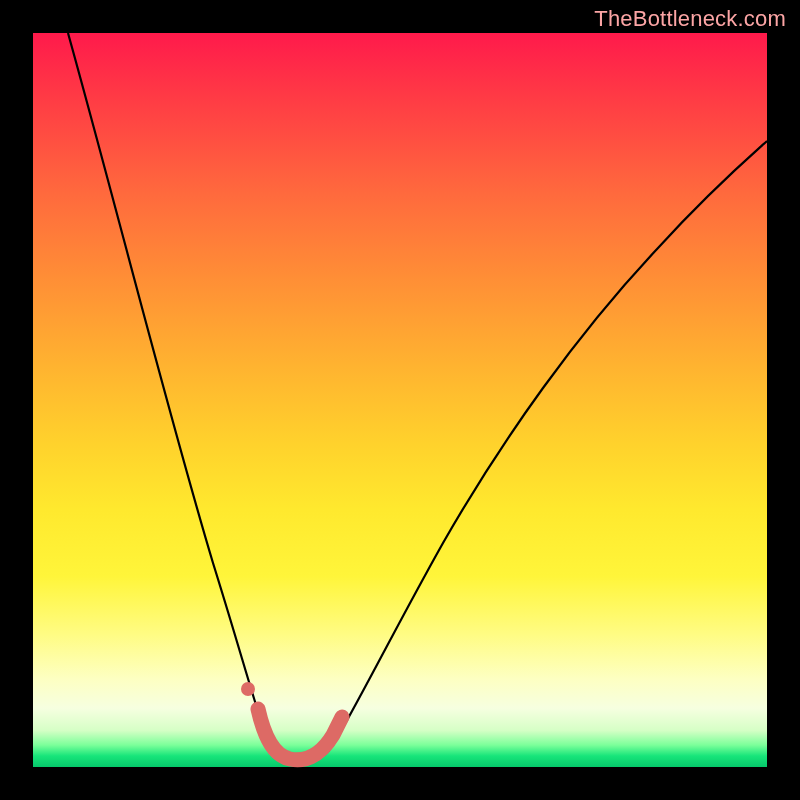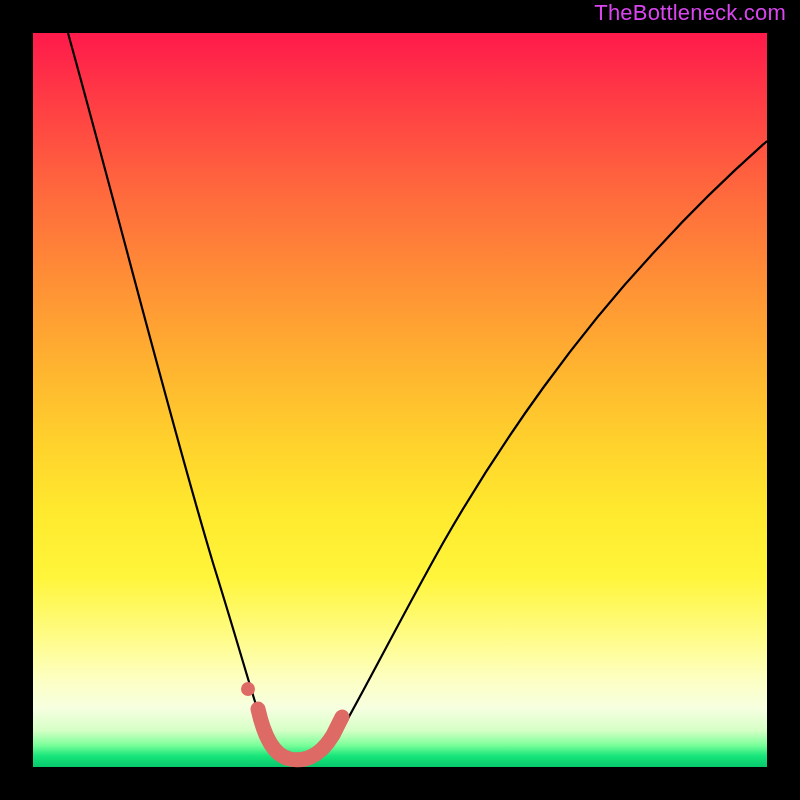--- a/index.html
+++ b/index.html
@@ -40,23 +40,23 @@
       #fdffc2 88%,
       #f6ffe0 92%,
       #d6ffc6 95%,
       #7cff9a 97%,
       #17e57a 98.5%,
       #06c86b 100%
     );
   }
   .watermark {
     position: absolute;
-    top: 0;
+    top: 6px;
     right: 14px;
-    color: #d946ef;
+    color: #fca5a5;
     font-size: 22px;
     font-weight: 500;
     letter-spacing: 0.2px;
     user-select: none;
   }
   svg.curve {
     position: absolute;
     top: 33px;
     left: 33px;
     width: 734px;

